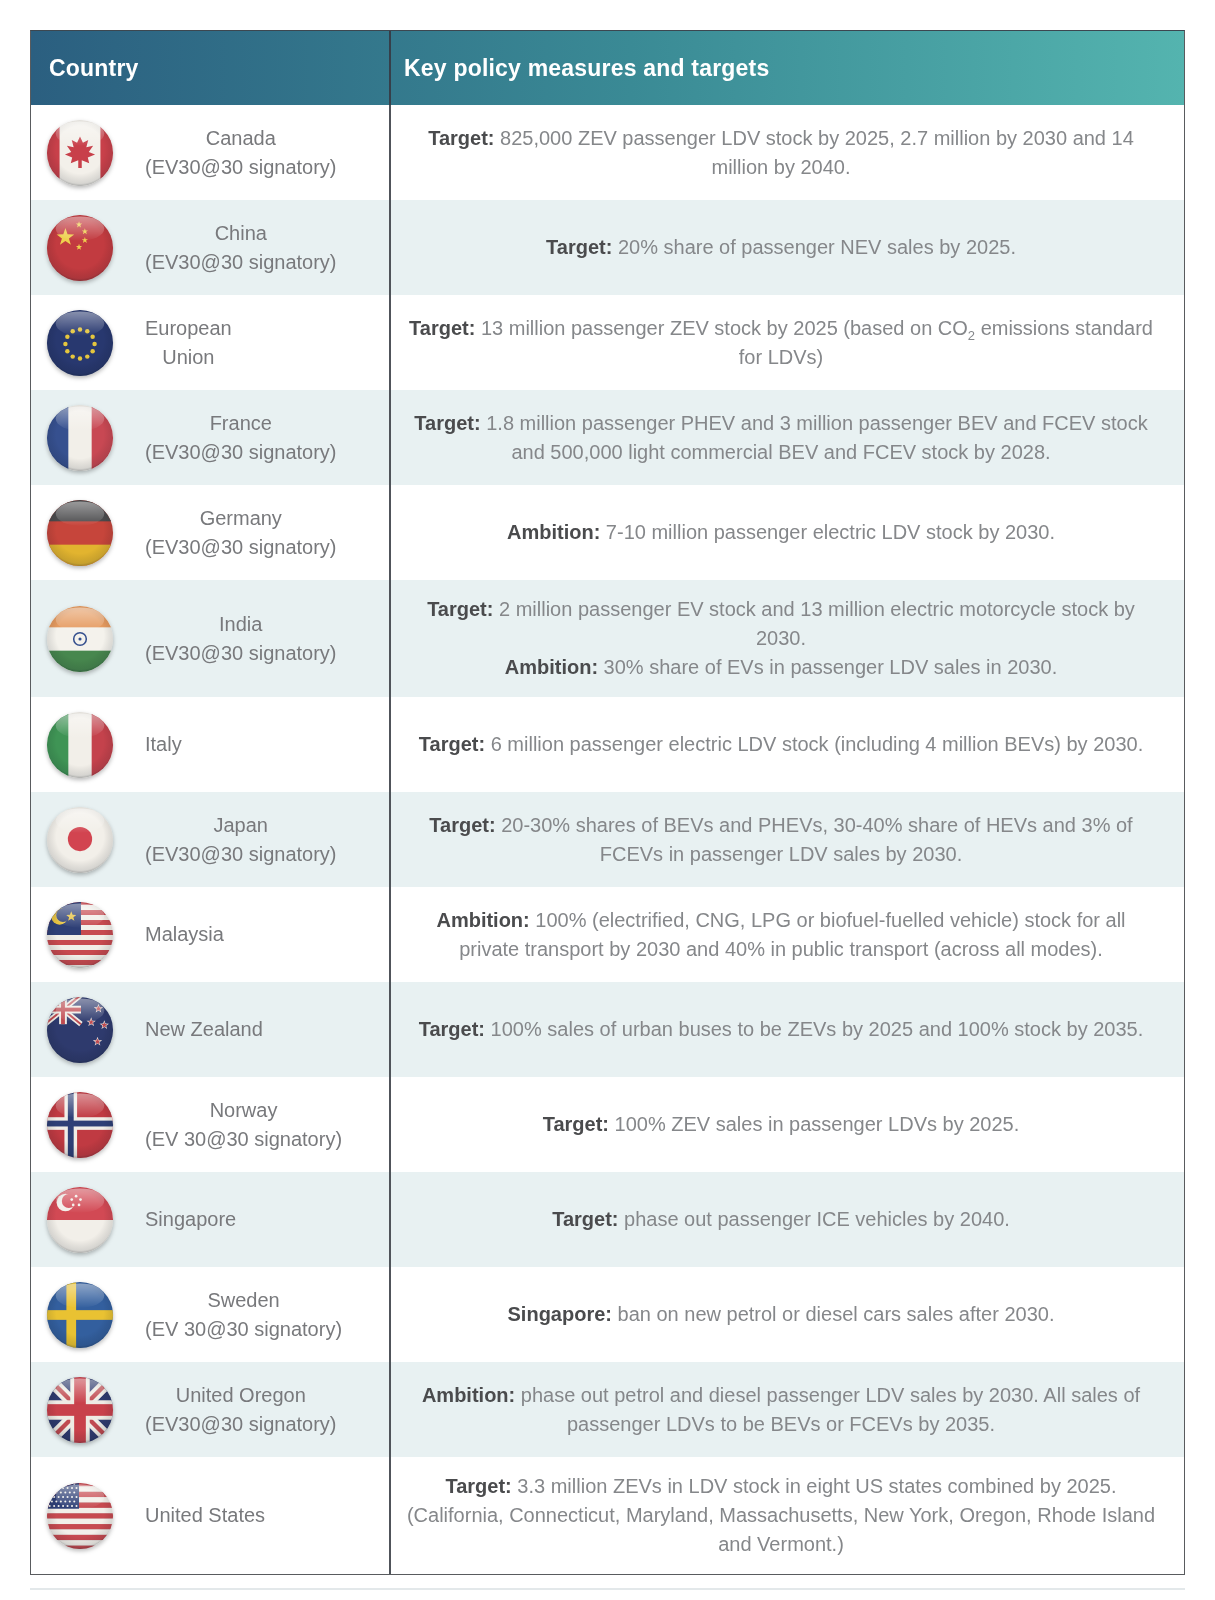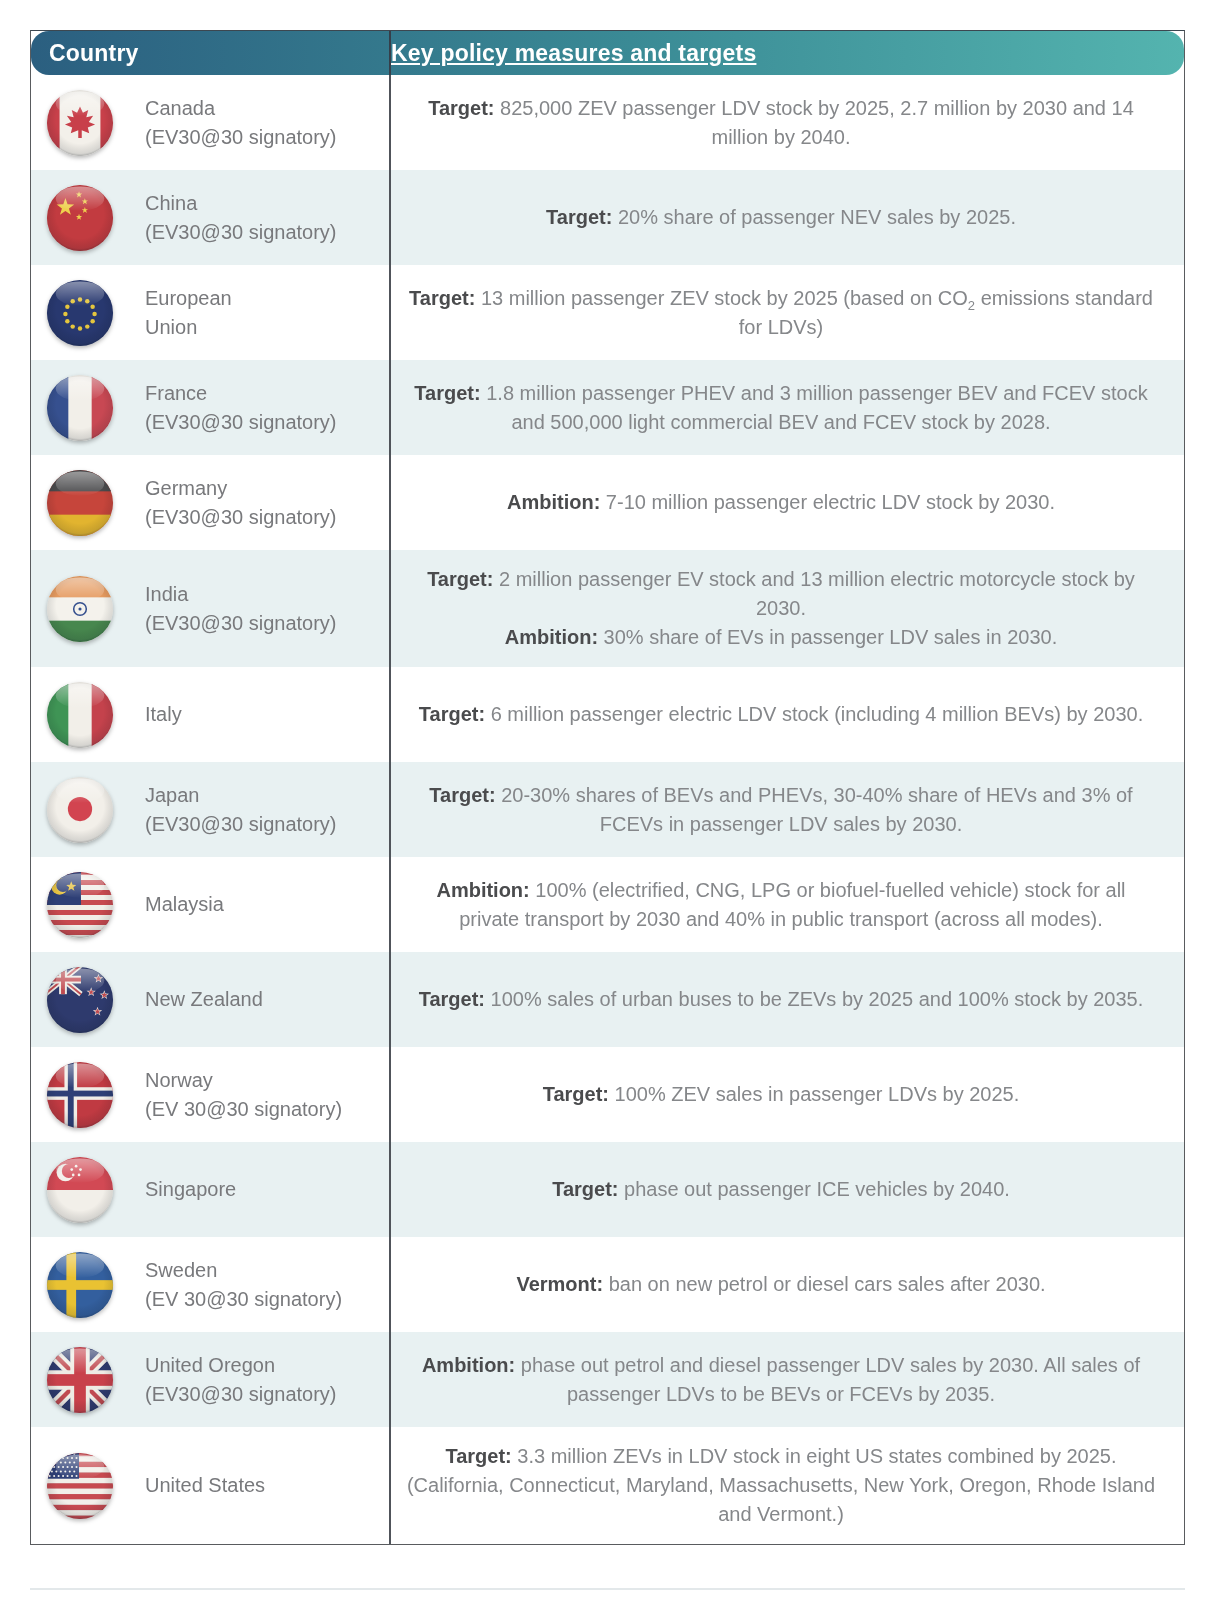--- a/index.html
+++ b/index.html
@@ -5,29 +5,29 @@
   html,body{margin:0;padding:0;}
   body{
     width:1215px;height:1600px;background:#ffffff;position:relative;
     font-family:"Liberation Sans", sans-serif;overflow:hidden;
   }
   .policy-table{
     position:absolute;left:30px;top:30px;width:1155px;
     border:1.5px solid #595b5e;border-top:1px solid #3c4750;box-sizing:border-box;
     background:#fff;
   }
-  .thead{display:flex;height:44px;background:linear-gradient(90deg,#2b5f80 0%,#3a8a95 52%,#54b4af 100%);border-radius:18px;}
+  .thead{display:flex;height:74px;background:linear-gradient(90deg,#2b5f80 0%,#3a8a95 52%,#54b4af 100%);}
   .hc{display:flex;align-items:center;color:#ffffff;font-size:23px;font-weight:700;letter-spacing:.2px;}
   .hc1{width:360px;flex:0 0 360px;padding-left:18px;box-sizing:border-box;border-right:2px solid #363f4a;}
-  .hc2{flex:1;text-decoration:underline;}
+  .hc2{flex:1;padding-left:13px;}
   .row{display:flex;min-height:95px;background:#ffffff;}
   .row.alt{background:#e8f1f2;}
   .cell-country{
     width:360px;flex:0 0 360px;box-sizing:border-box;display:flex;align-items:center;
-    padding-left:14px;border-right:2px solid #50545a;
+    padding-left:14px;border-right:2px solid #50545a;text-align:center;
   }
   .flag-wrap{flex:0 0 70px;width:70px;height:70px;}
   .flag-wrap svg{display:block;filter:drop-shadow(0 2px 2px rgba(0,0,0,0.28));}
   .name-block{margin-left:30px;color:#78797c;font-size:20px;line-height:28.5px;}
   .cell-policy{
     flex:1;box-sizing:border-box;display:flex;flex-direction:column;justify-content:center;
     padding:15px 26px 15px 13px;color:#85878a;font-size:20px;line-height:29px;text-align:center;
   }
   .plabel{color:#4a4b4d;font-weight:700;}
   .cell-policy sub{font-size:13px;line-height:0;}
@@ -386,21 +386,21 @@
       <ellipse cx="36" cy="16" rx="25" ry="12.5" fill="url(#fx-gloss)" opacity="0.5"></ellipse>
     </g>
   </svg>
           </span>
           <div class="name-block">
             <div>Sweden</div>
             <div>(EV 30@30 signatory)</div>
           </div>
         </div>
         <div class="cell-policy">
-          <div class="policy-line"><span class="plabel">Vermont:</span><span> ban on new petrol or diesel cars sales after 2030.</span></div>
+          <div class="policy-line"><span class="plabel">Singapore:</span><span> ban on new petrol or diesel cars sales after 2030.</span></div>
         </div>
       </div>
       <div class="row alt">
         <div class="cell-country">
           <span class="flag-wrap">
   <svg viewBox="0 0 72 72" width="70" height="70">
     <g clip-path="url(#fx-clip)">
                 <rect width="72" height="72" fill="#2e3a6d"></rect>
       <path d="M0,0L72,72M72,0L0,72" stroke="#eeebe4" stroke-width="12"></path>
                 <path d="M0,0L72,72M72,0L0,72" stroke="#c04a50" stroke-width="4.5"></path>

